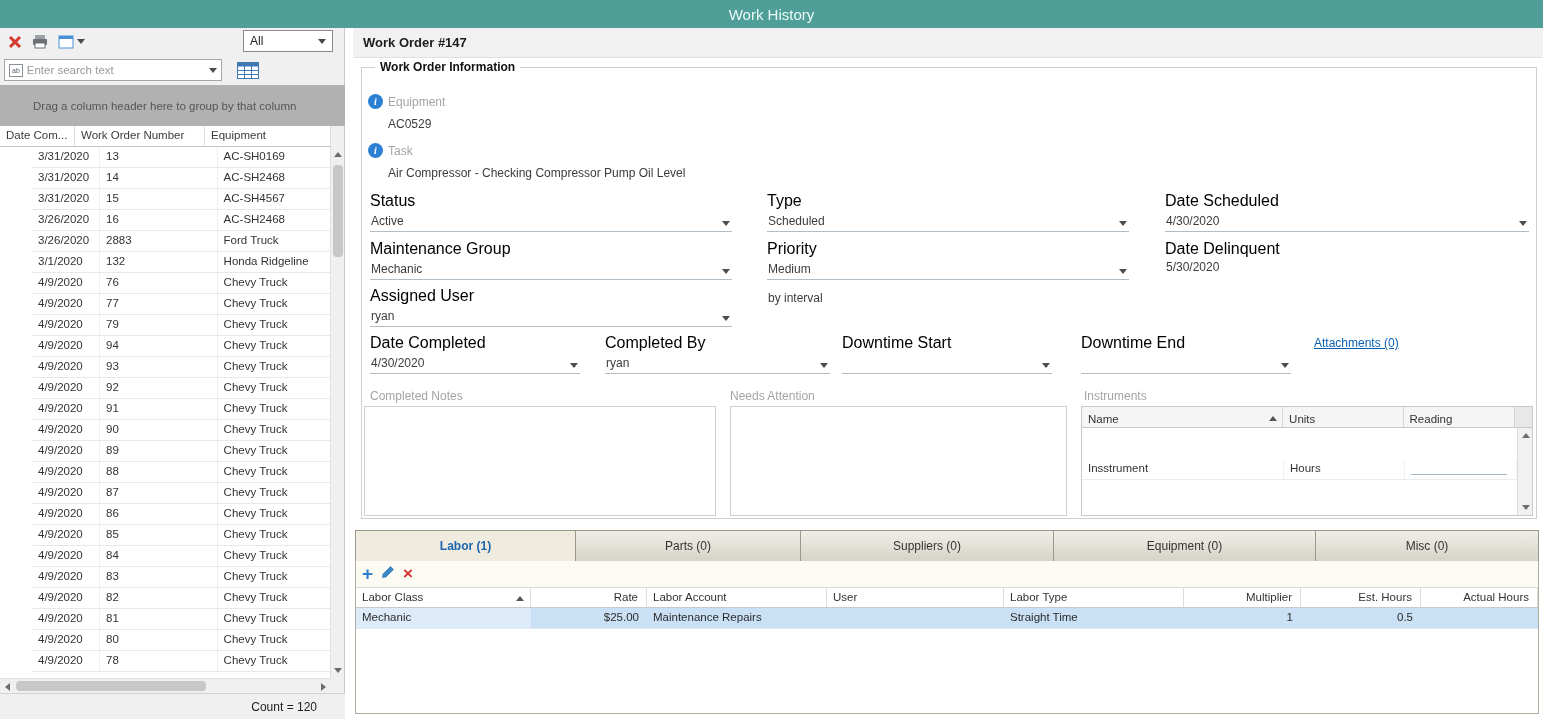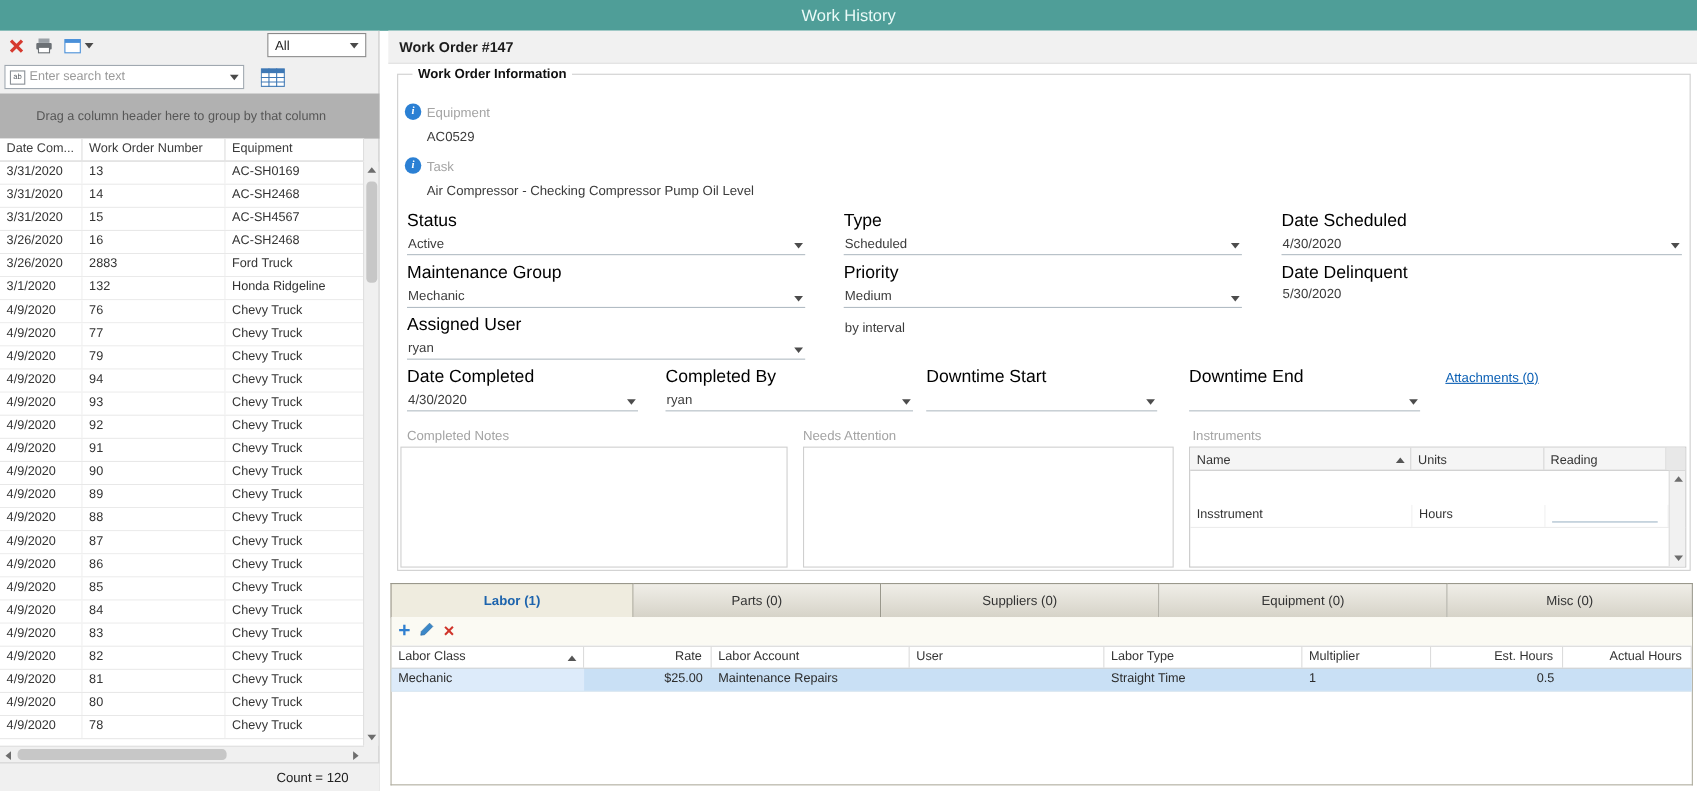--- a/index.html
+++ b/index.html
@@ -32,21 +32,21 @@
   #lp-search input::placeholder { color:#9a9a9a; }
   #lp-gridbtn { position:absolute; left:230px; top:2px; width:36px; height:26px;
                 display:flex; align-items:center; justify-content:center; cursor:pointer; }
   #lp-groupband { position:absolute; left:0; top:57px; width:345px; height:41px; background:#b1b1b1;
                   display:flex; align-items:center; padding-left:33px; font-size:11.5px; color:#565656; }
   #lp-header { position:absolute; left:0; top:98px; width:331px; height:21px; background:#fff;
                border-bottom:1px solid #c6c6c6; display:flex; }
   #lp-header .c { font-size:11.5px; color:#3b3b3b; padding:3px 4px 0 6px;
                   border-right:1px solid #dedede; overflow:hidden; white-space:nowrap; }
   #lp-rows { position:absolute; left:0; top:119px; width:331px; height:531px; background:#fff; overflow:hidden; }
-  .lrow { display:flex; height:21px; background:#fff; border-bottom:1px solid #e8e8e8; cursor:default; }
+  .lrow { display:flex; height:21px; background:#fff; border-bottom:1px solid #e8e8e8; cursor:default;margin-left:32px; }
   .lrow .c { font-size:11.5px; color:#333; padding:3px 4px 0 6px; border-right:1px solid #efefef;
              overflow:hidden; white-space:nowrap; }
   .c.date { width:75px; } .c.num { width:130px; text-align:left; padding-right:10px; } .c.eq { width:126px; }
   #lp-vscroll { position:absolute; right:0; top:119px; width:14px; height:531px; background:#f0f0f0;
                 border-left:1px solid #e0e0e0; }
   .sb-arrow { position:absolute; left:0; width:14px; height:15px; display:flex; align-items:center; justify-content:center; }
   .tri-up { width:0;height:0;border-left:4px solid transparent;border-right:4px solid transparent;border-bottom:5px solid #6d6d6d; }
   .tri-down { width:0;height:0;border-left:4px solid transparent;border-right:4px solid transparent;border-top:5px solid #6d6d6d; }
   .tri-left { width:0;height:0;border-top:4px solid transparent;border-bottom:4px solid transparent;border-right:5px solid #6d6d6d; }
   .tri-right { width:0;height:0;border-top:4px solid transparent;border-bottom:4px solid transparent;border-left:5px solid #6d6d6d; }
@@ -114,21 +114,21 @@
   .lt-plus { color:#2f7fd0; font-size:19px; font-weight:bold; line-height:18px; cursor:pointer; }
   .lt-x { color:#d0342a; font-size:17px; font-weight:bold; line-height:16px; cursor:pointer; }
 
   .lg-header { display:flex; height:21px; background:#fff; border-bottom:1px solid #c9c9c9; border-top:1px solid #d8d8d8; }
   .lg-header .c { font-size:11.5px; color:#333; padding:3px 8px 0 6px; border-right:1px solid #dcdcdc;
                   white-space:nowrap; overflow:hidden; position:relative; }
   .lg-row { display:flex; height:21px; background:#c9e0f5; border-bottom:1px solid #dfe9f2; }
   .lg-row .c { font-size:11.5px; color:#2c2c2c; padding:3px 8px 0 6px; white-space:nowrap; overflow:hidden; }
   .lg-row .c:first-child { background:#ddebfa; }
   .lg-c1{width:175px}.lg-c2{width:116px;text-align:right}.lg-c3{width:180px}.lg-c4{width:177px}
-  .lg-c5{width:180px}.lg-c6{width:117px;}.lg-c7{width:120px;text-align:right}.lg-c8{width:117px;text-align:right}
+  .lg-c5{width:180px}.lg-c6{width:117px;text-align:right}.lg-c7{width:120px;text-align:right}.lg-c8{width:117px;text-align:right}
   .hdr-sort { position:absolute; right:6px; top:8px; }
 </style>
 </head>
 <body>
 
 <div id="titlebar">
   <span>Work History</span>
 </div>
 
 <div id="left-panel">

